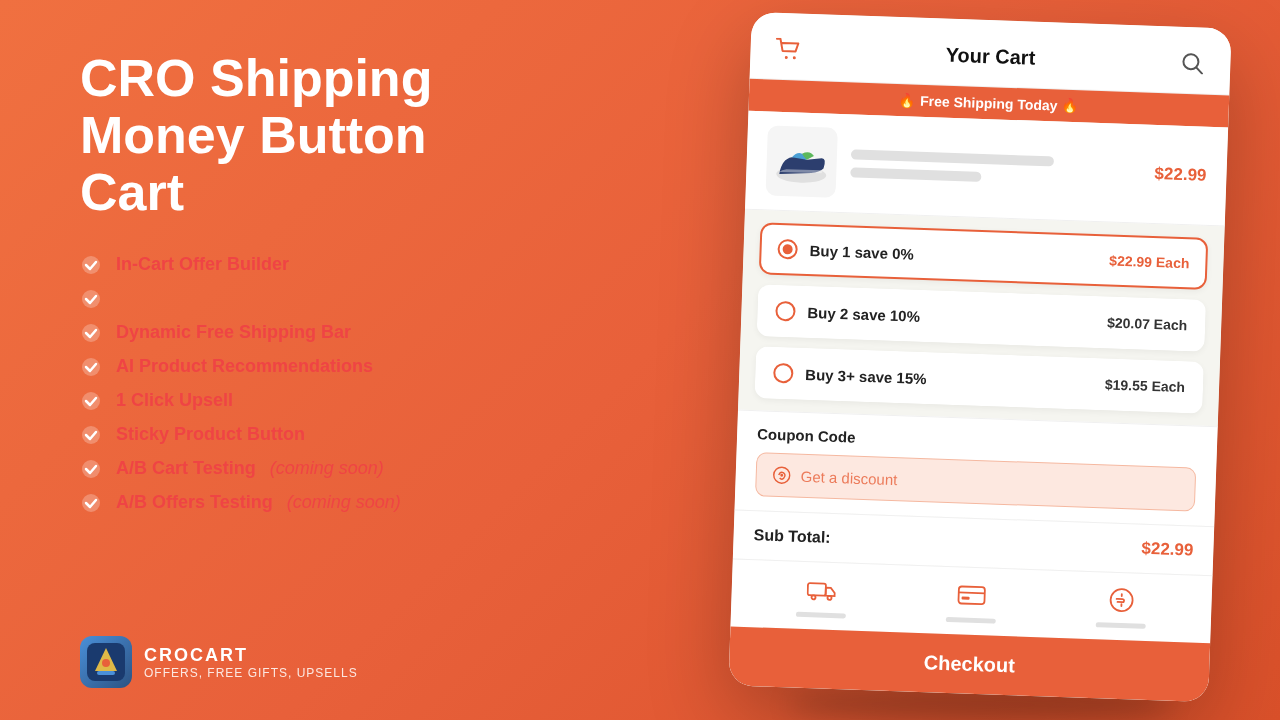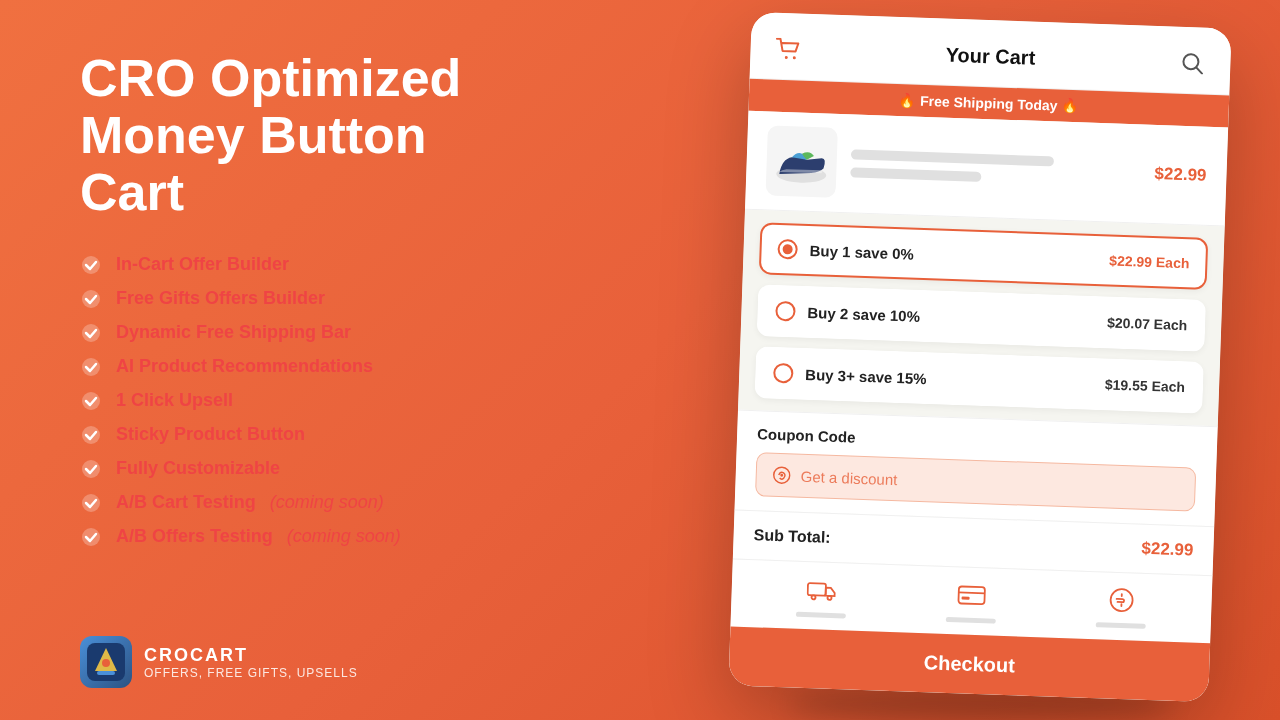--- a/index.html
+++ b/index.html
@@ -364,21 +364,21 @@
       border: none;
       cursor: pointer;
       border-radius: 0 0 24px 24px;
     }
   </style>
 </head>
 <body>
 
 <div class="left-panel">
   <h1 class="main-title">
-    <span>CRO Optimized</span><br>
+    <span>CRO Shipping</span><br>
     <span>Money Button</span><br>
     <span>Cart</span>
   </h1>
 
   <ul class="features-list">
   <li>
         <span class="check-icon">
           <svg viewBox="0 0 20 20" fill="none" xmlns="http://www.w3.org/2000/svg">
             <circle cx="10" cy="10" r="9" fill="rgba(255,255,255,0.25)"></circle>
             <polyline points="5,10 9,14 15,7" stroke="#fff" stroke-width="2.5" stroke-linecap="round" stroke-linejoin="round"></polyline>
@@ -386,21 +386,20 @@
         </span>
         <span>In-Cart Offer Builder</span>
       </li>
       <li>
         <span class="check-icon">
           <svg viewBox="0 0 20 20" fill="none" xmlns="http://www.w3.org/2000/svg">
             <circle cx="10" cy="10" r="9" fill="rgba(255,255,255,0.25)"></circle>
             <polyline points="5,10 9,14 15,7" stroke="#fff" stroke-width="2.5" stroke-linecap="round" stroke-linejoin="round"></polyline>
           </svg>
         </span>
-        <span>Free Gifts Offers Builder</span>
       </li>
       <li>
         <span class="check-icon">
           <svg viewBox="0 0 20 20" fill="none" xmlns="http://www.w3.org/2000/svg">
             <circle cx="10" cy="10" r="9" fill="rgba(255,255,255,0.25)"></circle>
             <polyline points="5,10 9,14 15,7" stroke="#fff" stroke-width="2.5" stroke-linecap="round" stroke-linejoin="round"></polyline>
           </svg>
         </span>
         <span>Dynamic Free Shipping Bar</span>
       </li>
@@ -423,29 +422,20 @@
         <span>1 Click Upsell</span>
       </li>
       <li>
         <span class="check-icon">
           <svg viewBox="0 0 20 20" fill="none" xmlns="http://www.w3.org/2000/svg">
             <circle cx="10" cy="10" r="9" fill="rgba(255,255,255,0.25)"></circle>
             <polyline points="5,10 9,14 15,7" stroke="#fff" stroke-width="2.5" stroke-linecap="round" stroke-linejoin="round"></polyline>
           </svg>
         </span>
         <span>Sticky Product Button</span>
-      </li>
-      <li>
-        <span class="check-icon">
-          <svg viewBox="0 0 20 20" fill="none" xmlns="http://www.w3.org/2000/svg">
-            <circle cx="10" cy="10" r="9" fill="rgba(255,255,255,0.25)"></circle>
-            <polyline points="5,10 9,14 15,7" stroke="#fff" stroke-width="2.5" stroke-linecap="round" stroke-linejoin="round"></polyline>
-          </svg>
-        </span>
-        <span>Fully Customizable</span>
       </li>
       <li>
         <span class="check-icon">
           <svg viewBox="0 0 20 20" fill="none" xmlns="http://www.w3.org/2000/svg">
             <circle cx="10" cy="10" r="9" fill="rgba(255,255,255,0.25)"></circle>
             <polyline points="5,10 9,14 15,7" stroke="#fff" stroke-width="2.5" stroke-linecap="round" stroke-linejoin="round"></polyline>
           </svg>
         </span>
         <span>A/B Cart Testing</span>
         <span class="coming-soon"> (coming soon)</span>

